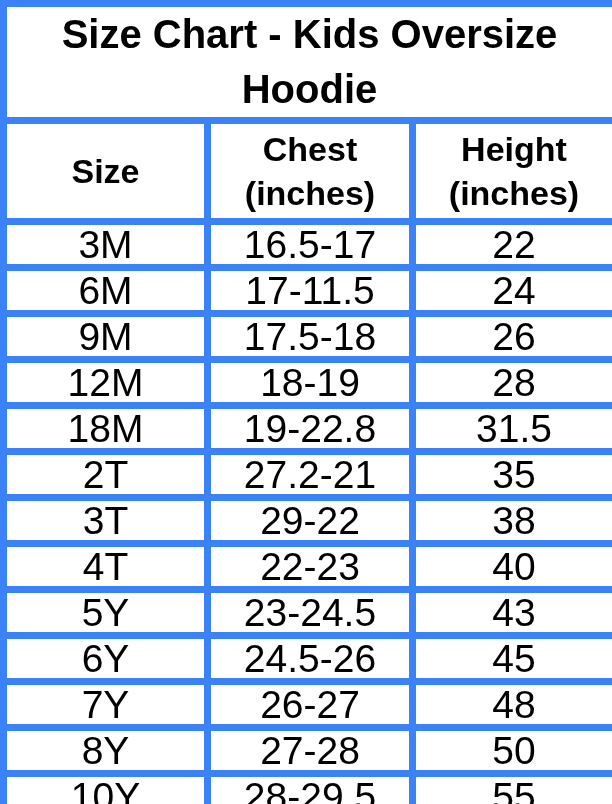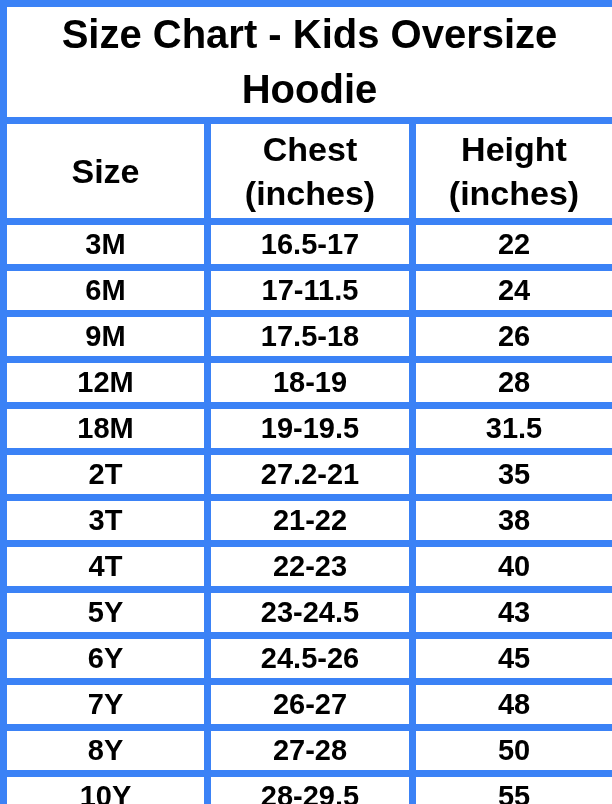--- a/index.html
+++ b/index.html
@@ -36,22 +36,22 @@
     letter-spacing: 0px;
   }
   tr.header-row th {
     height: 94px;
     font-size: 34px;
     font-weight: bold;
     line-height: 1.3;
   }
   tbody tr.table-row td {
     height: 39px;
-    font-size: 29px;
-    font-weight: bold;
+    font-size: 39px;
+    font-weight: normal;
     line-height: 1;
   }
   col.col-size   { width: 204px; }
   col.col-chest  { width: 205px; }
   col.col-height { width: 203px; }
 </style>
 </head>
 <body>
 
 <table class="size-chart">
@@ -86,31 +86,31 @@
         <td>17.5-18</td>
         <td>26</td>
       </tr>
       <tr class="table-row">
         <td>12M</td>
         <td>18-19</td>
         <td>28</td>
       </tr>
       <tr class="table-row">
         <td>18M</td>
-        <td>19-19.5</td>
+        <td>19-22.8</td>
         <td>31.5</td>
       </tr>
       <tr class="table-row">
         <td>2T</td>
         <td>27.2-21</td>
         <td>35</td>
       </tr>
       <tr class="table-row">
         <td>3T</td>
-        <td>21-22</td>
+        <td>29-22</td>
         <td>38</td>
       </tr>
       <tr class="table-row">
         <td>4T</td>
         <td>22-23</td>
         <td>40</td>
       </tr>
       <tr class="table-row">
         <td>5Y</td>
         <td>23-24.5</td>

